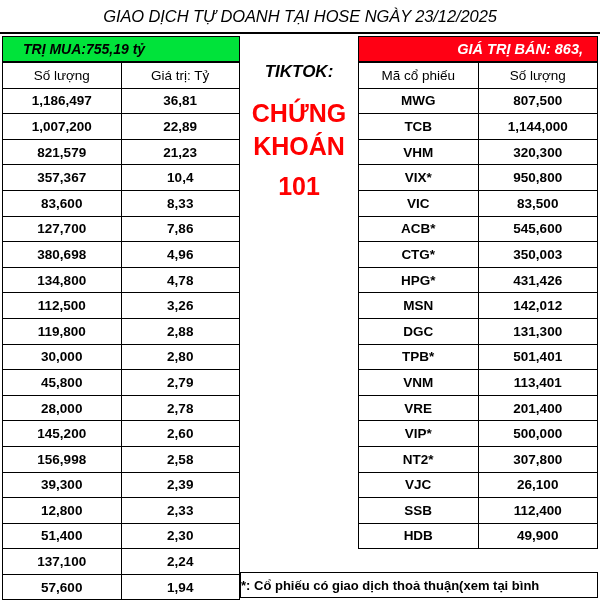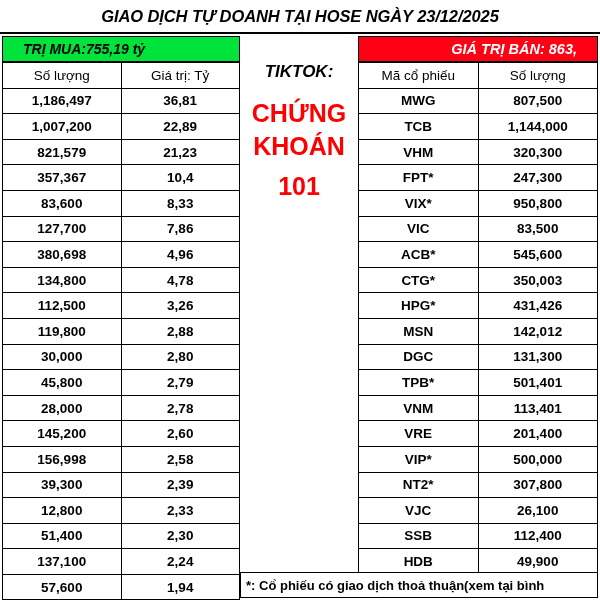--- a/index.html
+++ b/index.html
@@ -20,21 +20,21 @@
   .title-bar {
     position: absolute;
     left: 0; top: 0;
     width: 600px; height: 34px;
     display: flex; align-items: center; justify-content: center;
     border-bottom: 2px solid #000;
     background: #fff;
   }
   .title-text {
     font-size: 16.5px;
-    font-weight: bold;
+    font-weight: normal;
     font-style: italic;
     color: #000;
     letter-spacing: -0.1px;
     white-space: nowrap;
   }
 
   
   .tbl {
     border-collapse: collapse;
     table-layout: fixed;
@@ -81,21 +81,21 @@
   .right-block {
     position: absolute;
     left: 358px; top: 36px;
     width: 240px;
   }
   .banner-sell {
     height: 26px;
     background: #ff0014;
     border: 1px solid #000;
     display: flex; align-items: center; justify-content: flex-end;
-    padding-right: 20px;
+    padding-right: 14px;
     font-size: 14.5px; font-weight: bold; font-style: italic;
     color: #ffffff;
     white-space: nowrap;
     overflow: hidden;
   }
   .right-block .tbl td { height: 25.6px; }
 
   
   .center-block {
     position: absolute;
@@ -117,21 +117,20 @@
     line-height: 1.22;
   }
 
   
   .footnote {
     position: absolute;
     left: 240px; top: 572px;
     width: 358px; height: 26px;
     border: 1px solid #000;
     display: flex; align-items: center;
-    padding-left: 5px;
     font-size: 13px;
     font-weight: bold;
     color: #000;
     background: #fff;
     white-space: nowrap;
     overflow: hidden;
   }
 </style>
 </head>
 <body>
@@ -259,24 +258,20 @@
           </tr>
           <tr>
             <td>TCB</td>
             <td>1,144,000</td>
           </tr>
           <tr>
             <td>VHM</td>
             <td>320,300</td>
           </tr>
           <tr>
-            <td>FPT*</td>
-            <td>247,300</td>
-          </tr>
-          <tr>
             <td>VIX*</td>
             <td>950,800</td>
           </tr>
           <tr>
             <td>VIC</td>
             <td>83,500</td>
           </tr>
           <tr>
             <td>ACB*</td>
             <td>545,600</td>

